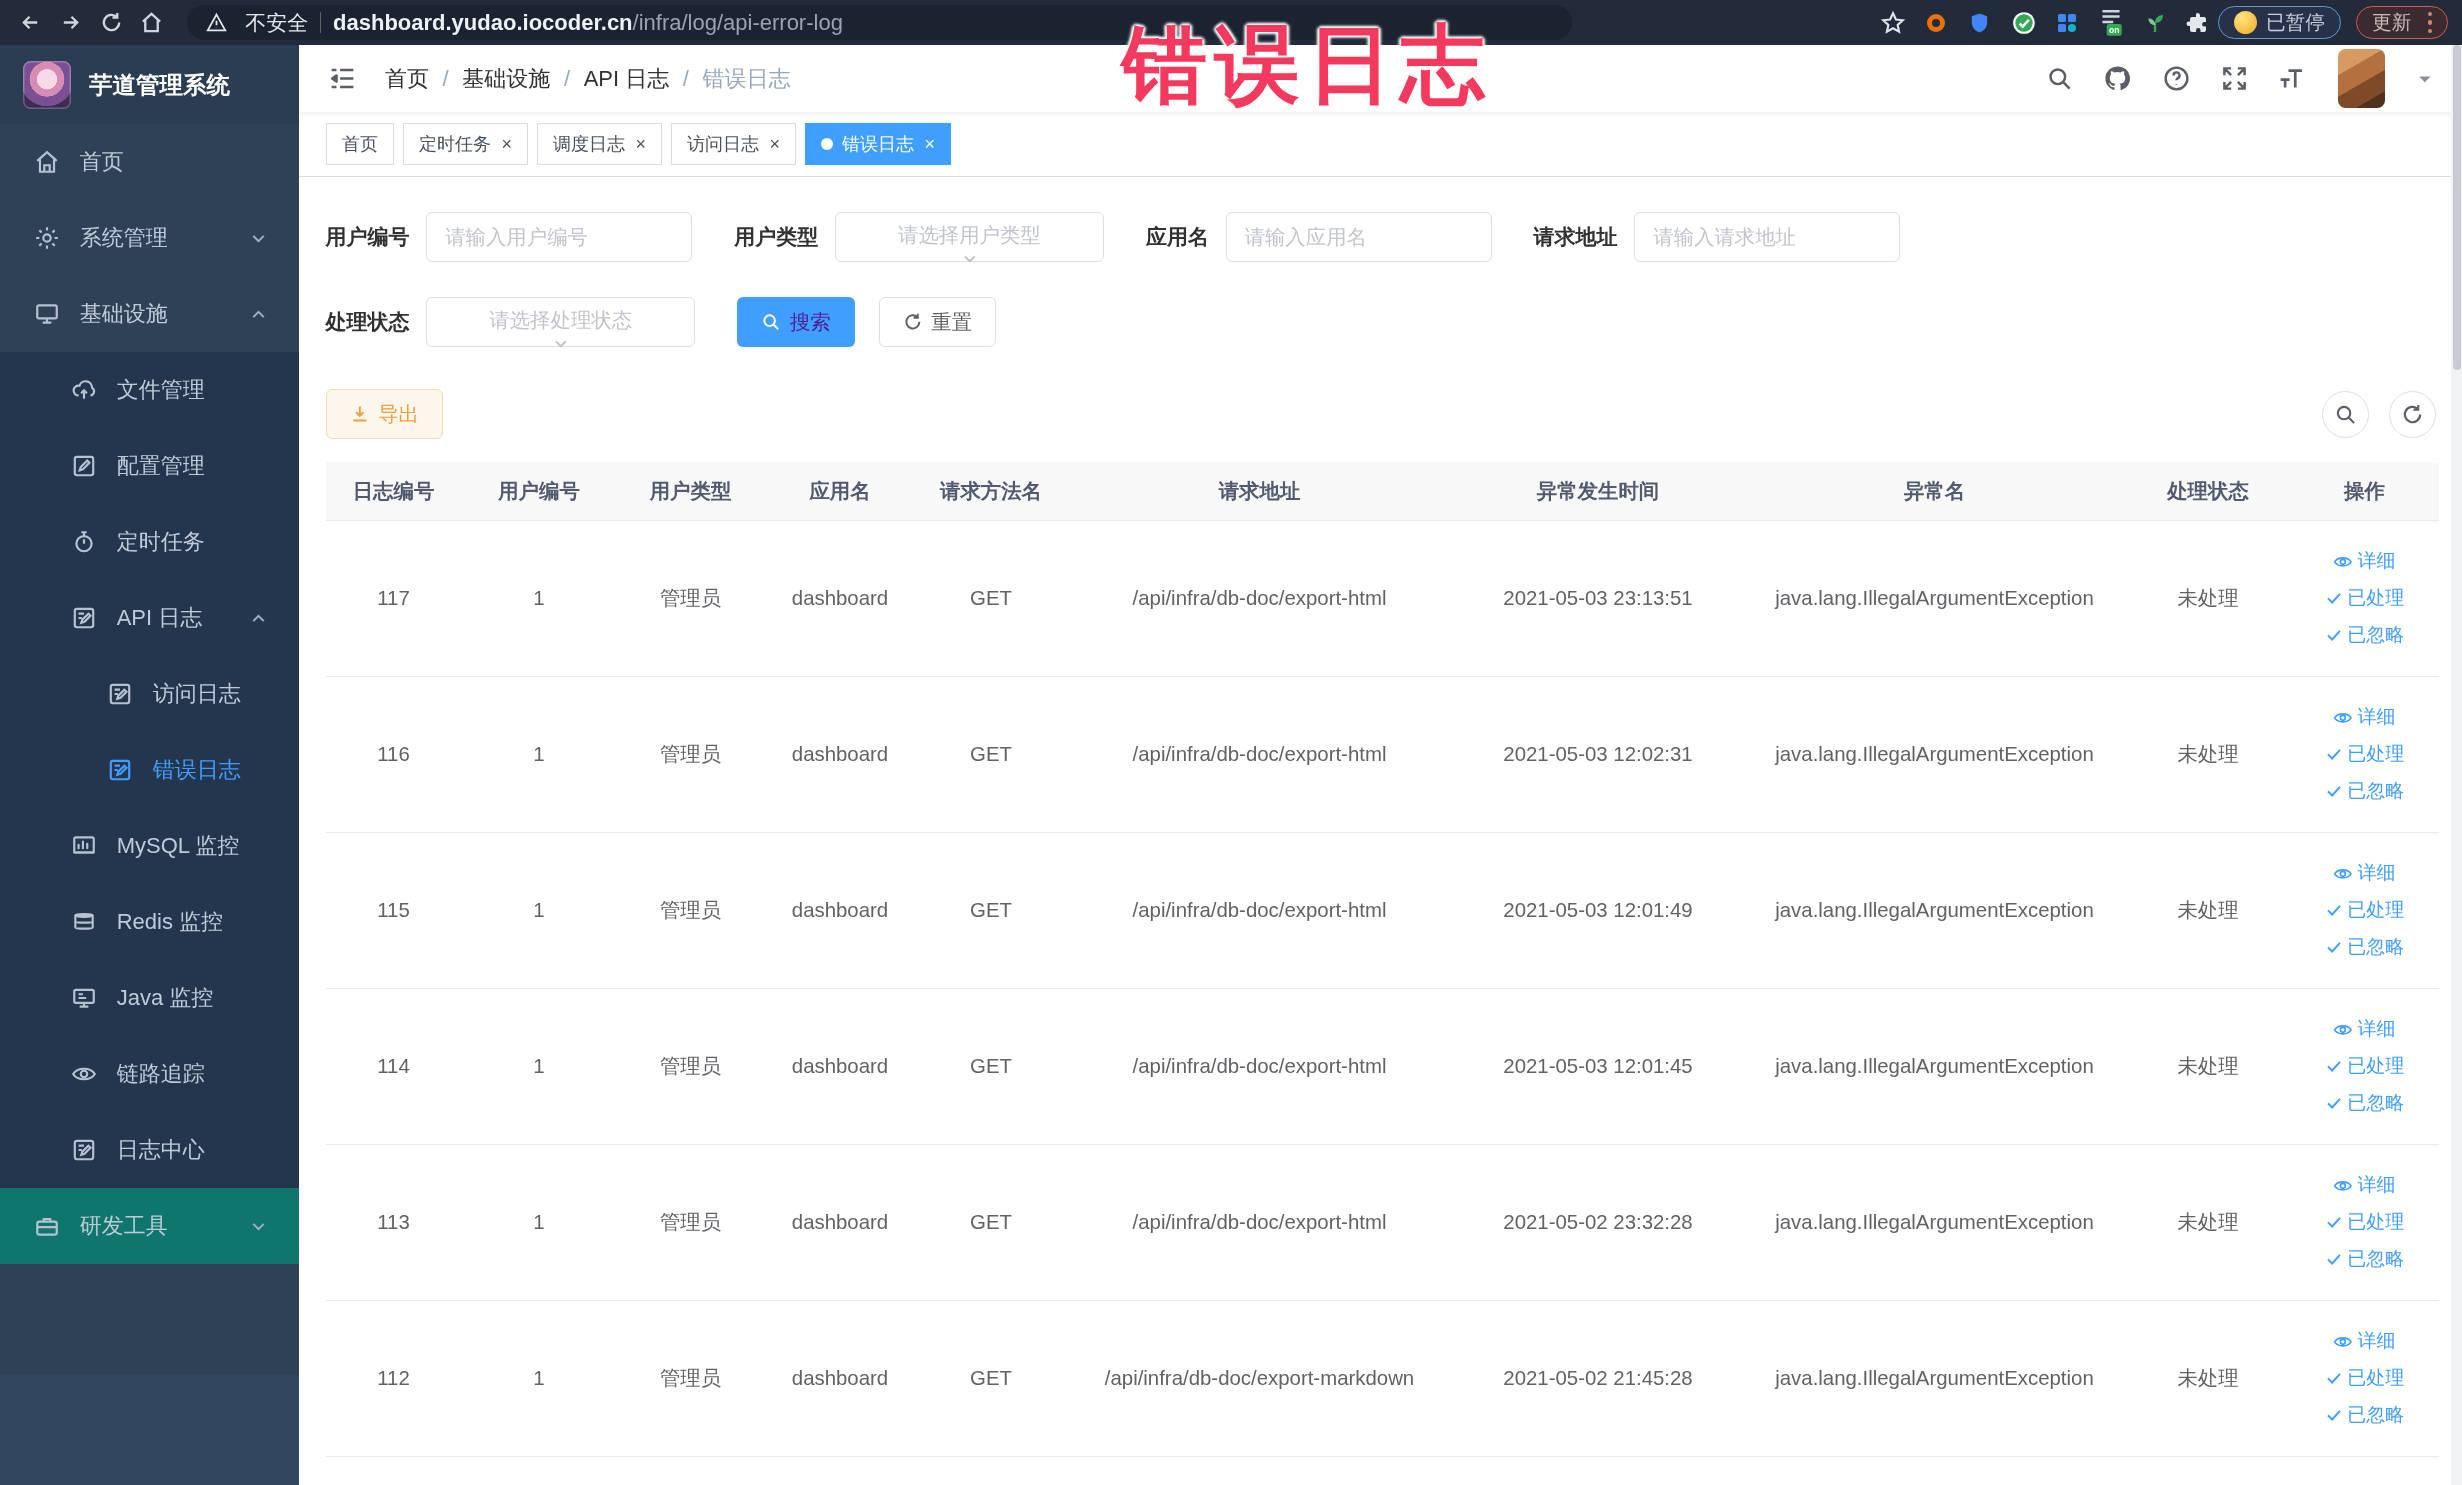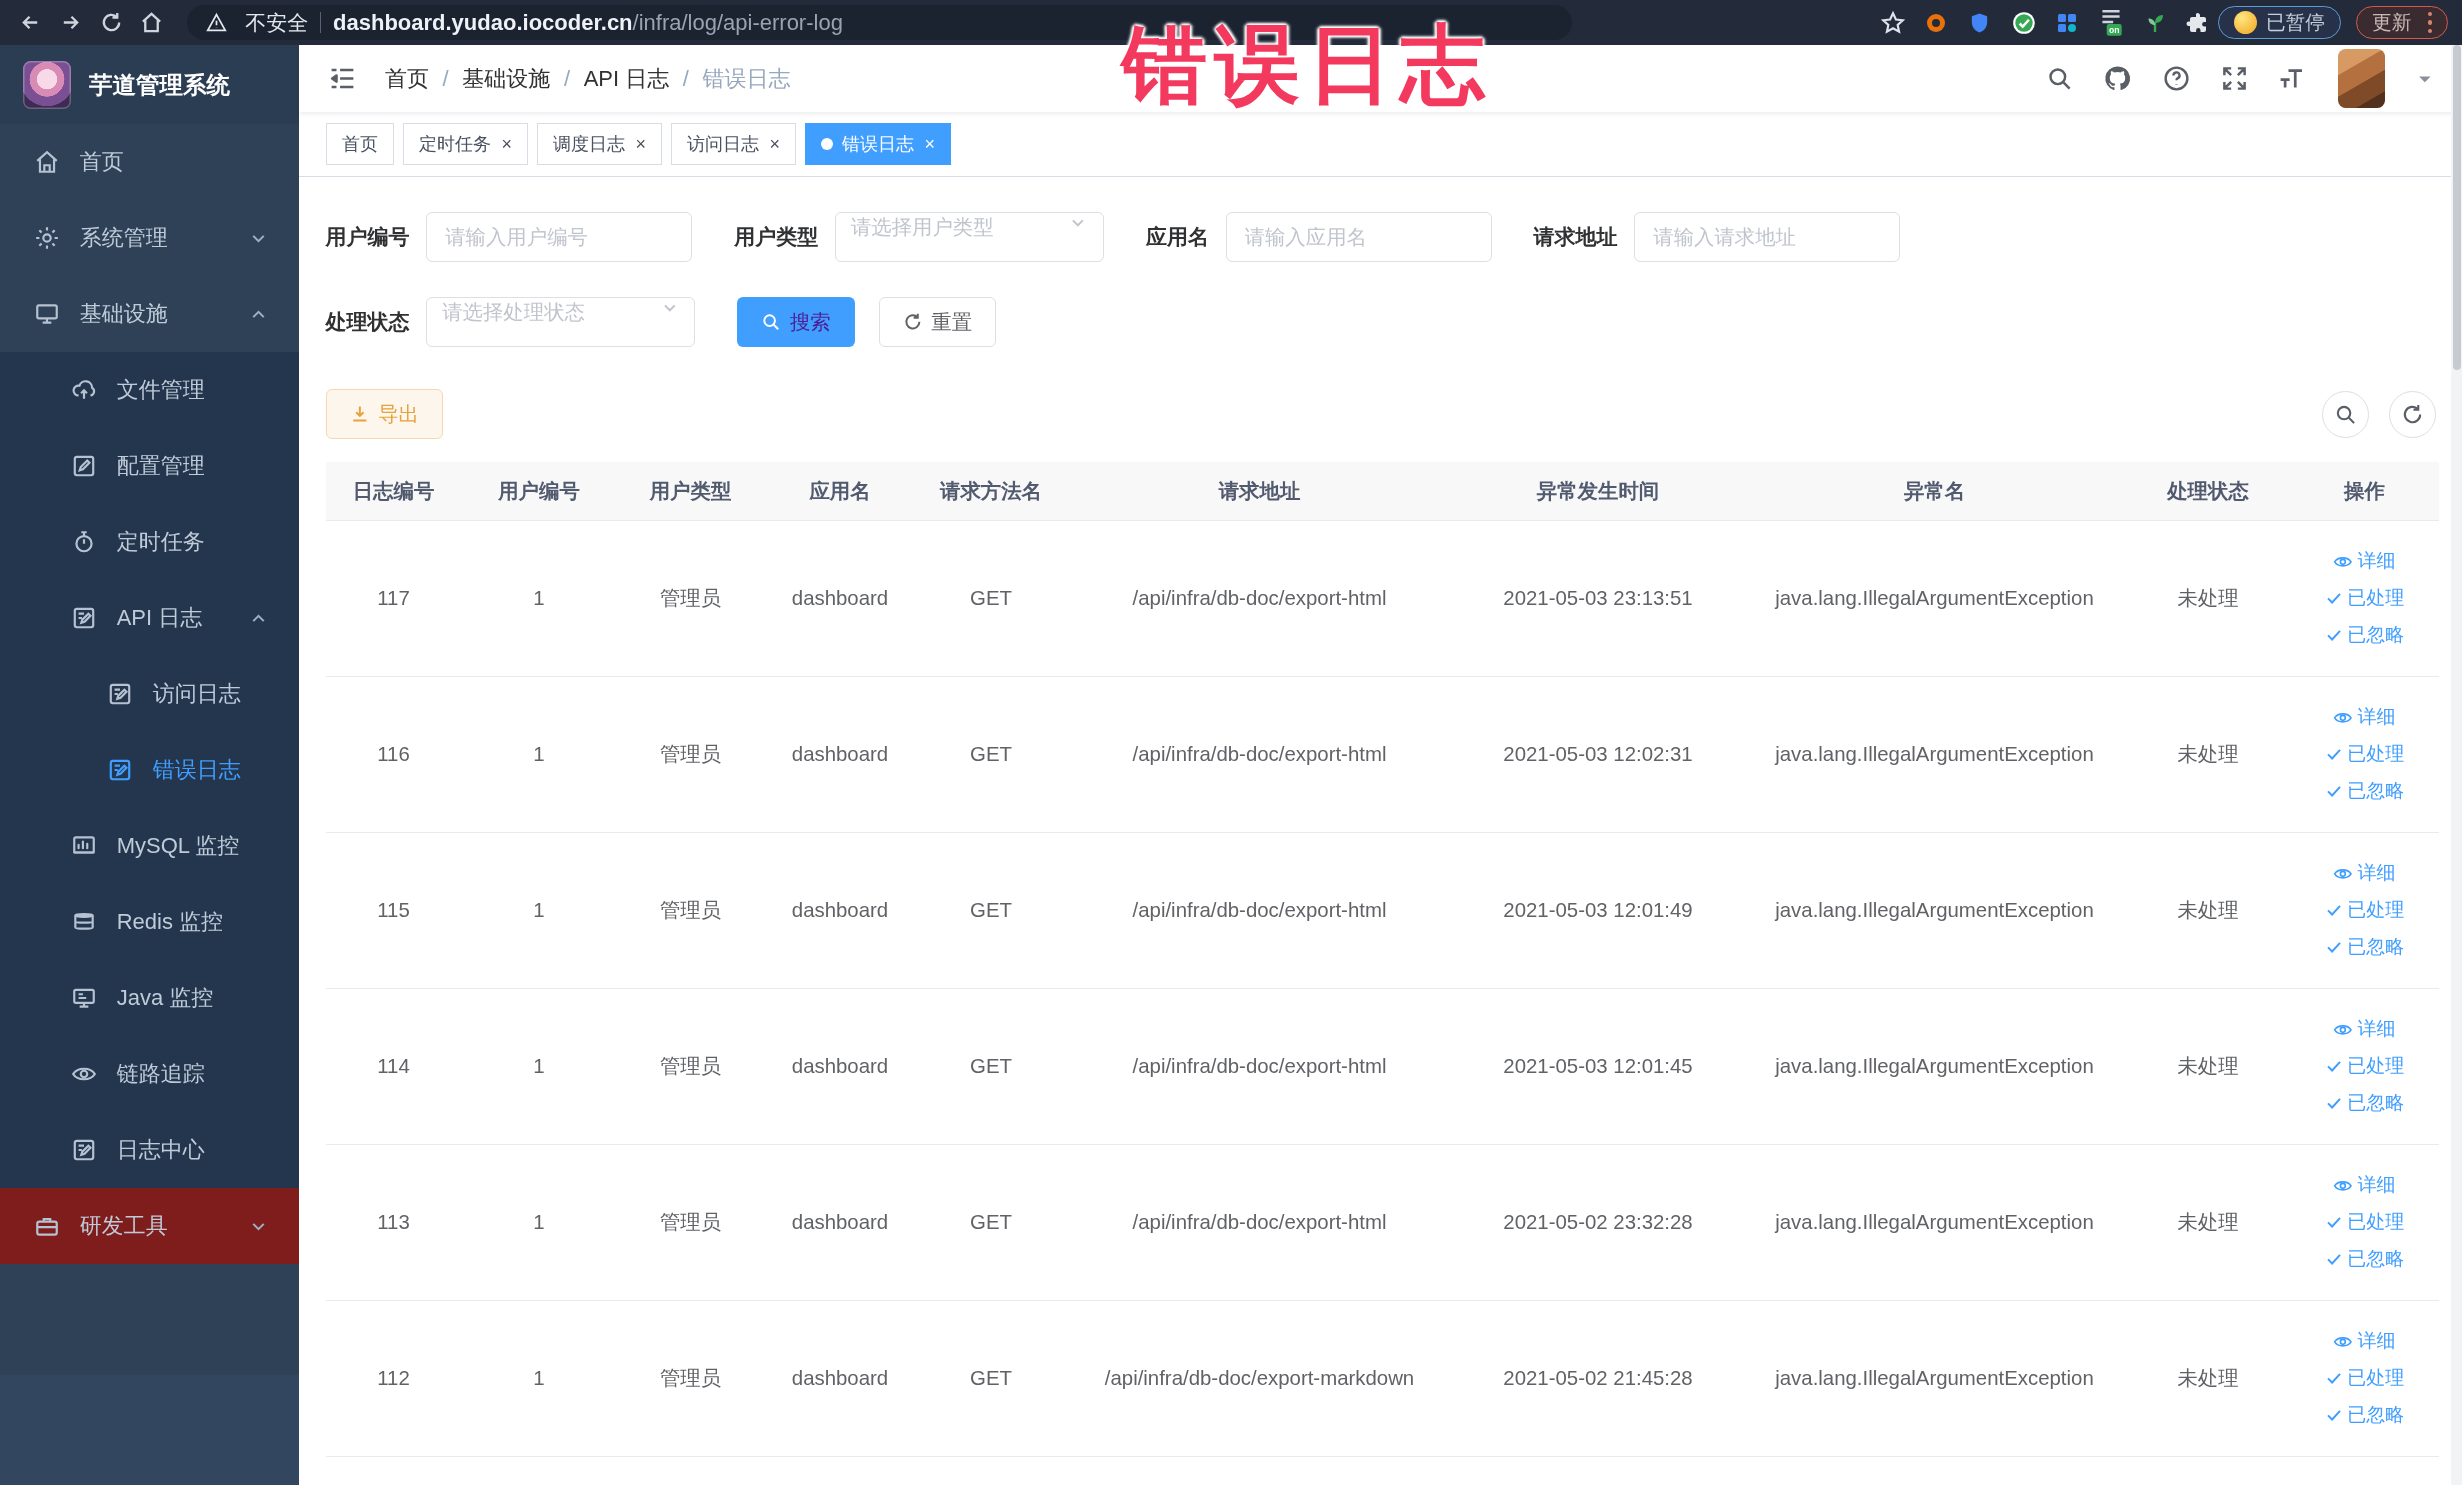--- a/index.html
+++ b/index.html
@@ -42,21 +42,21 @@
   .menu { flex:1 1 auto; display:flex; flex-direction:column; background:#2e4156; }
   .menu-item { height:76px; display:flex; align-items:center; padding:0 30px; font-size:22px; cursor:pointer;
     color:#bfcbd9; position:relative; flex:none; }
   .menu-item .mi-icon { width:33px; margin-right:16.7px; display:flex; justify-content:center; color:#b6c2d2; flex:none; }
   .menu-item .mi-label { white-space:nowrap; }
   .menu-item .mi-chevron { margin-left:auto; color:#9fb0c3; display:flex; }
   .menu-item.lvl1 { padding-left:67px; background:#24364d; }
   .menu-item.lvl2 { padding-left:103px; background:#24364d; }
   .menu-item.active, .menu-item.active .mi-icon { color:#409eff; }
   .menu-tail { flex:1 1 auto; background:#33465f; }
-  .menu-item.sec-light { background:#7f1d1d; }
+  .menu-item.sec-light { background:#0f766e; }
 
   
   .main { flex:1 1 auto; display:flex; flex-direction:column; background:#fff; min-width:0; }
   .hdr { height:67px; display:flex; align-items:center; padding:0 27px;
     box-shadow:0 1.5px 4.5px rgba(0,21,41,.08); position:relative; z-index:2; background:#fff; }
   .hamburger { width:33px; height:33px; display:flex; align-items:center; justify-content:center; color:#5a5e66; }
   .crumb { display:flex; align-items:center; margin-left:26px; font-size:22px; color:#303133; gap:13.6px; }
   .crumb .sep { color:#97a8be; }
   .crumb .cur { color:#97a8be; }
   .hdr-right { margin-left:auto; display:flex; align-items:center; gap:30px; color:#5a5e66; }
@@ -76,22 +76,22 @@
 
   .content { padding:0 26.5px; flex:1 1 auto; }
 
   
   .frow { display:flex; align-items:center; margin-top:35px; }
   .fitem { display:flex; align-items:center; margin-right:42px; }
   .flabel { font-size:21px; font-weight:600; color:#303133; margin-right:16.7px; white-space:nowrap; }
   .inp { width:266px; height:50px; border:1.5px solid #dcdfe6; border-radius:6px; padding:0 18px;
     font-size:20.4px; color:#606266; background:#fff; font-family:inherit; }
   .inp::placeholder { color:#c0c4cc; }
-  .sel { width:269px; height:50px; border:1.5px solid #dcdfe6; border-radius:6px; padding:0 15px;
-    display:flex; background:#fff; cursor:pointer; }
+  .sel { width:269px; height:50px; border:1.5px solid #dcdfe6; border-radius:6px; padding:8px 15px;
+    display:flex; align-items:center; background:#fff; cursor:pointer;flex-direction:column; }
   .sel .ph { font-size:20.4px; color:#c0c4cc; flex:1; white-space:nowrap; }
   .sel .chev { color:#c0c4cc; display:flex; }
   .dr { width:342px; height:50px; border:1.5px solid #dcdfe6; border-radius:6px; display:flex; align-items:center;
     padding:0 13.6px; gap:10.6px; background:#fff; }
   .dr .cal { color:#c0c4cc; display:flex; flex:none; }
   .dr .ph { font-size:19.7px; color:#c0c4cc; white-space:nowrap; }
   .dr .rsep { color:#c0c4cc; font-size:19.7px; padding:0 6px; }
   .btn { height:50px; border-radius:6px; display:inline-flex; align-items:center; gap:9px; padding:0 23px;
     font-size:20.4px; cursor:pointer; border:1.5px solid transparent; flex:none; }
   .btn-primary { background:#409eff; color:#4c1d95; }

